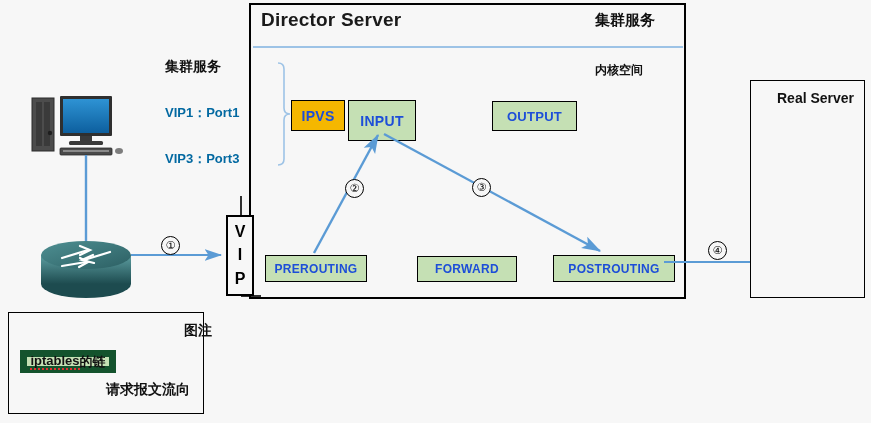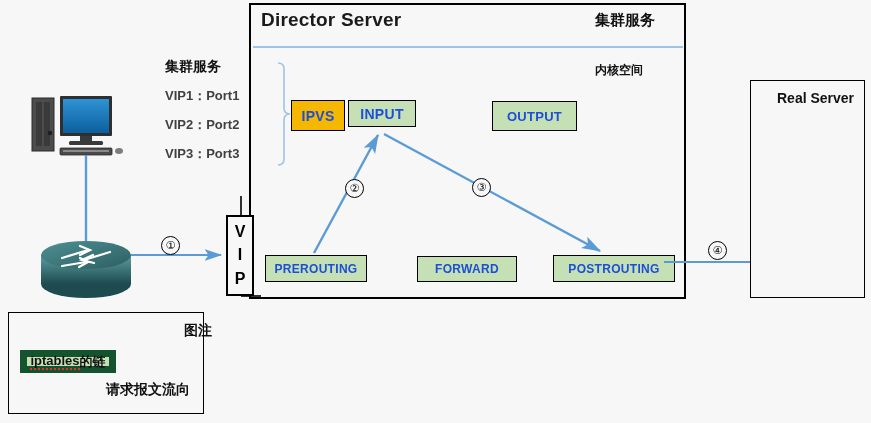--- a/index.html
+++ b/index.html
@@ -39,21 +39,21 @@
     box-sizing:border-box;
     border:1.5px solid #000;
     background:#c5e0b4;
     display:flex;align-items:center;justify-content:center;
     font-size:14px;font-weight:bold;color:#1d4ed8;
     letter-spacing:.3px;
     font-family:"Liberation Sans",sans-serif;
   }
   .chain.ipvs{background:#f5b700;}
   #box-ipvs{left:291px;top:100px;width:54px;height:31px;}
-  #box-input{left:348px;top:100px;width:68px;height:27px;}
+  #box-input{left:348px;top:100px;width:68px;height:41px;}
   #box-output{left:492px;top:101px;width:85px;height:30px;font-size:13px;text-align:right;}
   #box-prerouting{left:265px;top:255px;width:102px;height:27px;font-size:12px;}
   #box-forward{left:417px;top:256px;width:100px;height:26px;font-size:12px;}
   #box-postrouting{left:553px;top:255px;width:122px;height:27px;font-size:12px;}
 
   
   #vip-box{
     left:226px;top:215px;width:28px;height:81px;
     box-sizing:border-box;background:#f7f7f7;border:2px solid #000;
     display:flex;flex-direction:column;align-items:center;justify-content:space-around;
@@ -62,21 +62,21 @@
   }
   #vip-box span{line-height:1;}
 
   
   #cluster-block{left:165px;top:58px;width:110px;}
   #cluster-title{
     font-size:14px;font-weight:bold;color:#111;
     font-family:"DejaVu Sans",sans-serif;margin-bottom:2px;
   }
   .vip-line{
-    font-size:13px;font-weight:bold;color:#404040;margin-top:11px;white-space:nowrap;
+    font-size:13px;font-weight:bold;color:#0369a1;margin-top:28px;white-space:nowrap;
     font-family:"Liberation Sans",sans-serif;
   }
   .vip-line:first-of-type{margin-top:1px;}
 
   
   .circ{
     width:17px;height:17px;border:1.4px solid #000;border-radius:50%;
     display:flex;align-items:center;justify-content:center;
     font-size:11px;color:#000;background:#f7f7f7;
     font-family:"DejaVu Sans",sans-serif;line-height:1;
@@ -126,21 +126,20 @@
 
 <div class="abs" id="director-frame"></div>
 <div class="abs" id="space-divider"></div>
 <div class="abs" id="director-title">Director Server</div>
 <div class="abs" id="user-space-label">集群服务</div>
 <div class="abs" id="kernel-space-label">内核空间</div>
 
 <div class="abs" id="cluster-block">
   <div id="cluster-title">集群服务</div>
   <div class="vip-line">VIP1：Port1</div>
-  <div class="vip-line">VIP2：Port2</div>
   <div class="vip-line">VIP3：Port3</div>
 </div>
 
 <div class="abs chain ipvs" id="box-ipvs">IPVS</div>
 <div class="abs chain" id="box-input">INPUT</div>
 <div class="abs chain" id="box-output">OUTPUT</div>
 <div class="abs chain" id="box-prerouting">PREROUTING</div>
 <div class="abs chain" id="box-forward">FORWARD</div>
 <div class="abs chain" id="box-postrouting">POSTROUTING</div>
 

